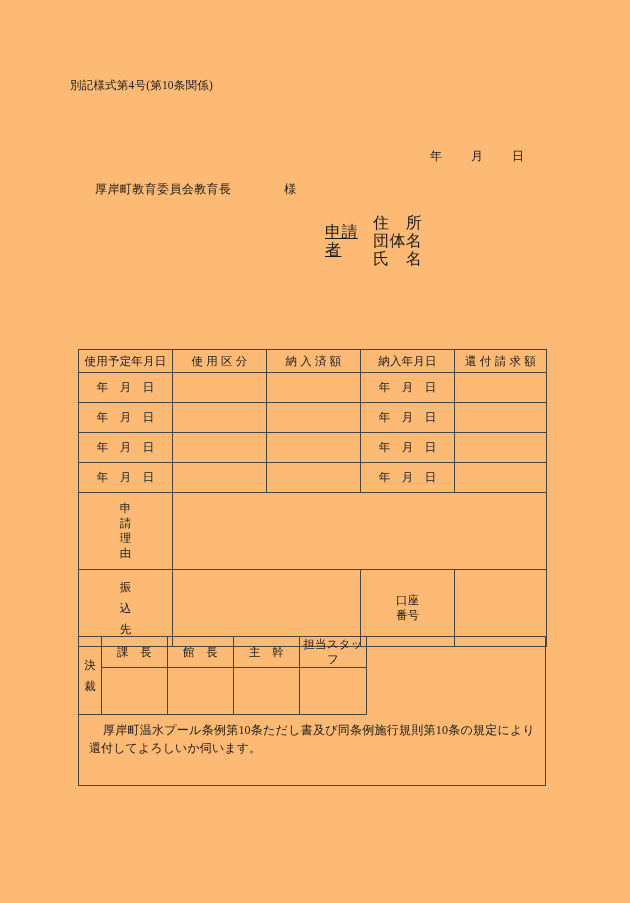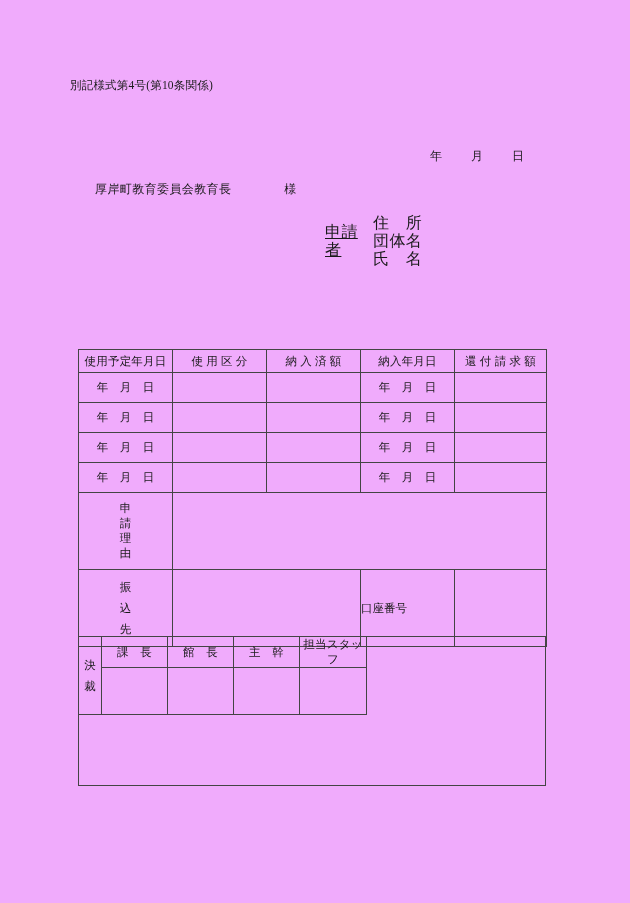--- a/index.html
+++ b/index.html
@@ -8,21 +8,21 @@
     background: #ffffff;
   }
   body {
     font-family: "Liberation Serif", "DejaVu Serif", serif;
     color: #1a1a1a;
   }
   #page {
     position: relative;
     width: 630px;
     height: 903px;
-    background: #f0abfc;
+    background: #fdba74;
     overflow: hidden;
   }
 
   
   .t { position: absolute; white-space: nowrap; line-height: 1; }
 
   
   #form-no {
     left: 70px; top: 80px;
     font-size: 11.5px;
@@ -123,21 +123,21 @@
   .vstack.loose { line-height: 21px; }
 
   td.reason-body { height: 76px; }
   td.bank-body { height: 76px; }
   td.acct-label {
     width: 40px;
     font-size: 11.5px;
   }
   .acct2 {
     display: flex;
-    flex-direction: row;
+    flex-direction: column;
     align-items: center;
     line-height: 15px;
   }
 
   
   #bottom-box {
     position: absolute;
     left: 78px; top: 636px;
     width: 468px;
     height: 150px;
@@ -318,15 +318,16 @@
       </tr>
       <tr>
         <td class="signcell"></td>
         <td class="signcell"></td>
         <td class="signcell"></td>
         <td class="signcell"></td>
       </tr>
     </tbody>
       </table>
 
+    <div id="bottom-para">厚岸町温水プール条例第10条ただし書及び同条例施行規則第10条の規定により還付してよろしいか伺います。</div>
   </div>
 
 </div>
 
 </body></html>

